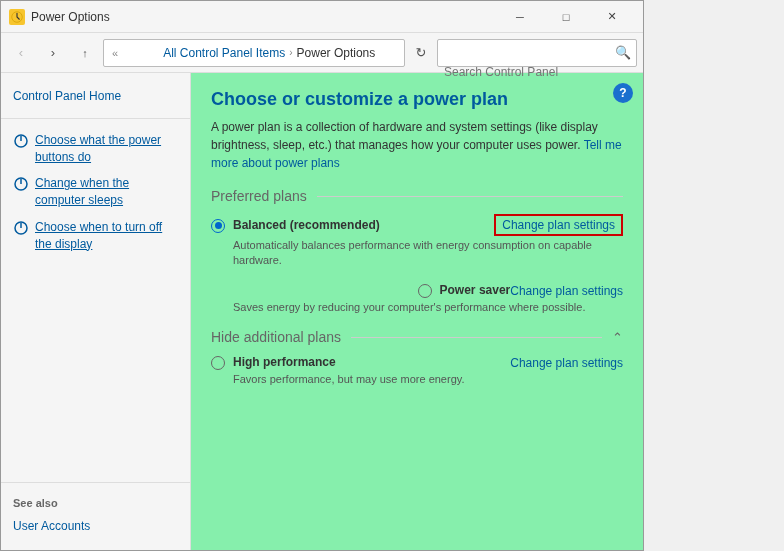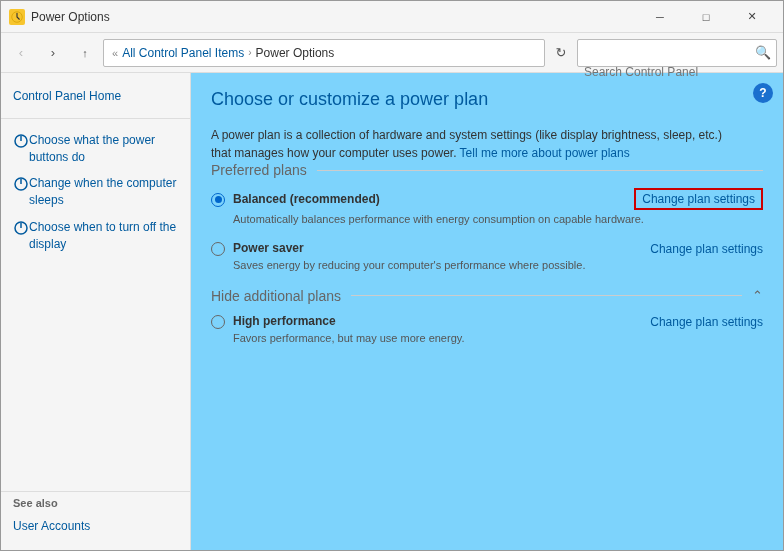--- a/index.html
+++ b/index.html
@@ -7,23 +7,23 @@
       font-family: 'Segoe UI', Arial, sans-serif;
       font-size: 12px;
       background: #f0f0f0;
       width: 784px;
       height: 551px;
       overflow: hidden;
     }
 
     
     .window {
-      width: 784px;
+      width: 644px;
       height: 551px;
-      background: #7dd3fc;
+      background: #86efac;
       border: 1px solid #999;
       display: flex;
       flex-direction: column;
     }
 
     
     .title-bar {
       background: #f5f5f5;
       height: 32px;
       display: flex;
@@ -105,20 +105,21 @@
     .address-breadcrumb {
       display: flex;
       align-items: center;
       gap: 4px;
       flex: 1;
       font-size: 12px;
     }
     .breadcrumb-item {
       color: #005a9e;
       cursor: pointer;
+      margin-left: 41px;
     }
     .breadcrumb-sep { color: #888; font-size: 10px; }
     .breadcrumb-current { color: #333; }
     .address-refresh {
       width: 24px;
       height: 24px;
       display: flex;
       align-items: center;
       justify-content: center;
       color: #555;
@@ -175,40 +176,42 @@
     .sidebar-item {
       padding: 5px 12px;
       font-size: 12px;
       color: #005a9e;
       cursor: pointer;
       line-height: 1.4;
     }
     .sidebar-item.with-icon {
       display: flex;
       align-items: flex-start;
+      gap: 6px;
+      text-decoration: underline;
     }
     .sidebar-item-icon {
       width: 16px;
       height: 16px;
       flex-shrink: 0;
       margin-top: 1px;
     }
     .sidebar-divider {
       border-top: 1px solid #ddd;
       margin: 8px 0;
     }
     .sidebar-section-label {
       padding: 4px 12px;
       font-size: 11px;
       color: #666;
       font-weight: 600;
     }
     .sidebar-bottom {
       margin-top: auto;
-      padding-top: 1px;
+      padding-top: 10px;
       border-top: 1px solid #ddd;
       margin-top: auto;
     }
 
     
     .content {
       flex: 1;
       padding: 16px 20px;
       overflow-y: auto;
       position: relative;
@@ -226,27 +229,28 @@
       align-items: center;
       justify-content: center;
       font-size: 12px;
       font-weight: bold;
       cursor: pointer;
     }
 
     .page-title {
       font-size: 18px;
       color: #005a9e;
-      font-weight: 400;
-      margin-bottom: 16px;
+      font-weight: 700;
+      margin-bottom: 8px;
     }
     .page-desc {
       font-size: 12px;
       color: #333;
       line-height: 1.5;
+      margin-bottom: 16px;
       max-width: 520px;
     }
     .page-desc a {
       color: #005a9e;
       text-decoration: none;
     }
 
     
     .section-header {
       display: flex;
@@ -437,21 +441,21 @@
             </div>
             <span class="plan-name">Balanced (recommended)</span>
           </div>
           <a class="change-plan-link highlighted">Change plan settings</a>
         </div>
         <div class="plan-desc">Automatically balances performance with energy consumption on capable hardware.</div>
       </div>
 
       <div class="plan-block">
         <div class="plan-row">
-          <div class="plan-header" style="flex:1; align-items:flex-start;">
+          <div class="plan-header" style="flex:1; align-items:flex-start;justify-content:flex-end;">
             <div class="radio-btn"></div>
             <span class="plan-name">Power saver</span>
           </div>
           <a class="change-plan-link">Change plan settings</a>
         </div>
         <div class="plan-desc">Saves energy by reducing your computer's performance where possible.</div>
       </div>
 
       <div class="hide-section">
         <div class="section-header">

